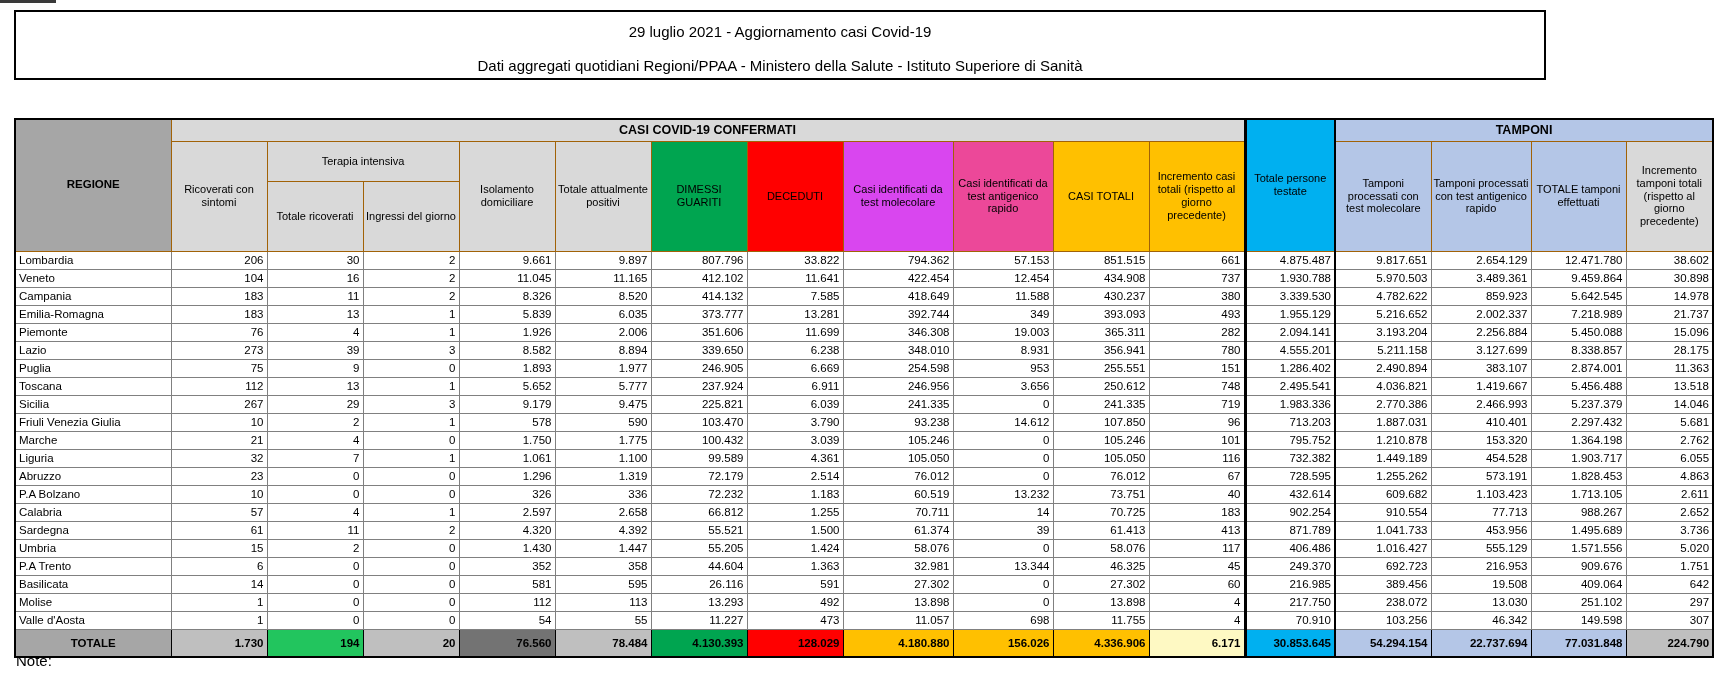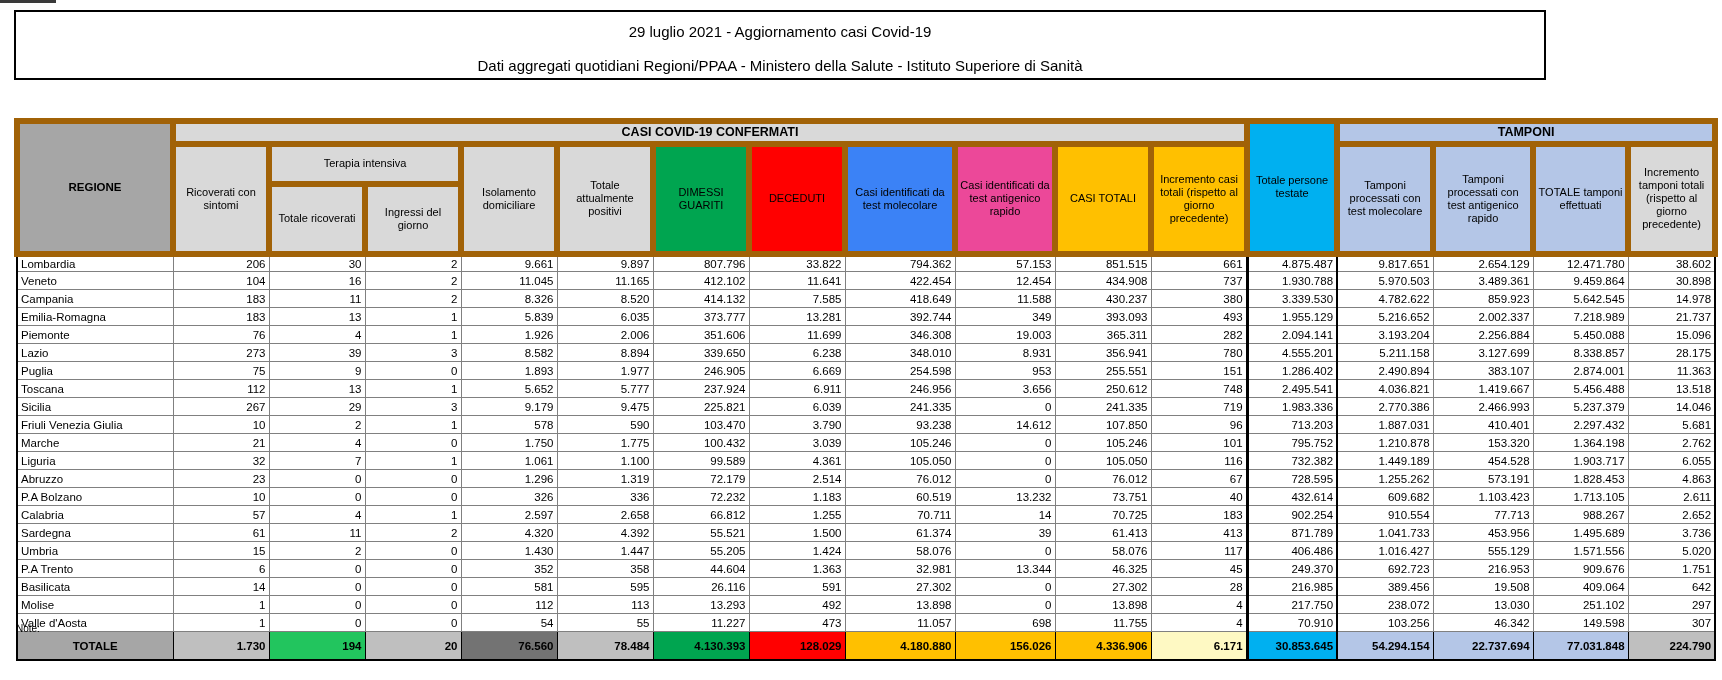--- a/index.html
+++ b/index.html
@@ -16,21 +16,21 @@
     border: 2px solid #000; background: #fff; text-align: center;
   }
   .title-line1 { margin-top: 11px; font-size: 15px; }
   .title-line2 { margin-top: 17px; font-size: 15px; }
   table.covid {
     position: absolute; left: 14px; top: 118px; width: 1698px;
     border-collapse: collapse; table-layout: fixed;
     border: 2px solid #000;
   }
   .covid th {
-    border: 6px solid #a16207; font-weight: normal; font-size: 11px;
+    border: 1px solid #a16207; font-weight: normal; font-size: 11px;
     line-height: 1.18; padding: 1px 2px; text-align: center; vertical-align: middle;
     overflow: hidden;
   }
   .covid th.band { font-weight: bold; font-size: 12.5px; }
   .covid th.regione-h { font-weight: bold; font-size: 11.5px; }
   .covid td {
     border: 1px solid #808080; font-size: 11.5px; padding: 0 3px;
     white-space: nowrap; overflow: hidden; vertical-align: middle;
   }
   .covid tbody tr { height: 18px; }
@@ -38,21 +38,21 @@
   .covid td.num { text-align: right; }
   .covid tr.total-row { height: 28px; font-weight: bold; }
   .covid tr.total-row td { border-color: #000; }
   .covid tr.total-row td.region { text-align: center; }
   .covid .thickL { border-left: 3px solid #000 !important; }
   .covid .thickR { border-right: 2px solid #000 !important; }
   tr.h1 { height: 22px; }
   tr.h2 { height: 40px; }
   tr.h3 { height: 70px; }
   .note {
-    position: absolute; left: 16px; top: 623px; font-size: 10px; color: #000;
+    position: absolute; left: 16px; top: 652px; font-size: 15px; color: #000;
   }
 </style>
 </head>
 <body>
 
 <div class="scan-artifact"></div>
 
 <div class="title-box">
   <div class="title-line1">29 luglio 2021 - Aggiornamento casi Covid-19</div>
   <div class="title-line2">Dati aggregati quotidiani Regioni/PPAA - Ministero della Salute - Istituto Superiore di Sanità</div>
@@ -85,21 +85,21 @@
       <th rowspan="3" class="thickL thickR" style="background: rgb(0, 176, 240);">Totale persone testate</th>
       <th colspan="4" class="band" style="background: rgb(180, 198, 231);">TAMPONI</th>
     </tr>
     <tr class="h2">
       <th rowspan="2" style="background: rgb(217, 217, 217);">Ricoverati con sintomi</th>
       <th colspan="2" style="background: rgb(217, 217, 217);">Terapia intensiva</th>
       <th rowspan="2" style="background: rgb(217, 217, 217);">Isolamento domiciliare</th>
       <th rowspan="2" style="background: rgb(217, 217, 217);">Totale attualmente positivi</th>
       <th rowspan="2" style="background: rgb(0, 165, 80);">DIMESSI GUARITI</th>
       <th rowspan="2" style="background: rgb(255, 0, 0);">DECEDUTI</th>
-      <th rowspan="2" style="background: #3b82f6;">Casi identificati da test molecolare</th>
+      <th rowspan="2" style="background: #d946ef;">Casi identificati da test molecolare</th>
       <th rowspan="2" style="background: #ec4899;">Casi identificati da test antigenico rapido</th>
       <th rowspan="2" style="background: rgb(255, 192, 0);">CASI TOTALI</th>
       <th rowspan="2" style="background: rgb(255, 192, 0);">Incremento casi totali (rispetto al giorno precedente)</th>
       <th rowspan="2" style="background: rgb(180, 198, 231);">Tamponi processati con test molecolare</th>
       <th rowspan="2" style="background: rgb(180, 198, 231);">Tamponi processati con test antigenico rapido</th>
       <th rowspan="2" style="background: rgb(180, 198, 231);">TOTALE tamponi effettuati</th>
       <th rowspan="2" style="background: rgb(217, 217, 217);">Incremento tamponi totali (rispetto al giorno precedente)</th>
     </tr>
     <tr class="h3">
       <th style="background: rgb(217, 217, 217);">Totale ricoverati</th>
@@ -454,21 +454,21 @@
         <td class="num">14</td>
         <td class="num">0</td>
         <td class="num">0</td>
         <td class="num">581</td>
         <td class="num">595</td>
         <td class="num">26.116</td>
         <td class="num">591</td>
         <td class="num">27.302</td>
         <td class="num">0</td>
         <td class="num">27.302</td>
-        <td class="num">28</td>
+        <td class="num">60</td>
         <td class="num thickL thickR">216.985</td>
         <td class="num">389.456</td>
         <td class="num">19.508</td>
         <td class="num">409.064</td>
         <td class="num">642</td>
       </tr>
       <tr class="data-row">
         <td class="region">Molise</td>
         <td class="num">1</td>
         <td class="num">0</td>

